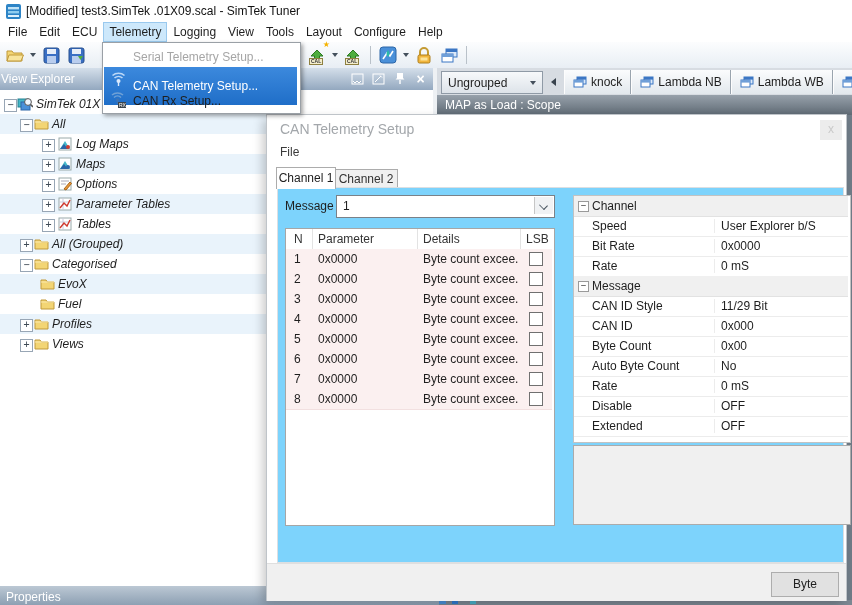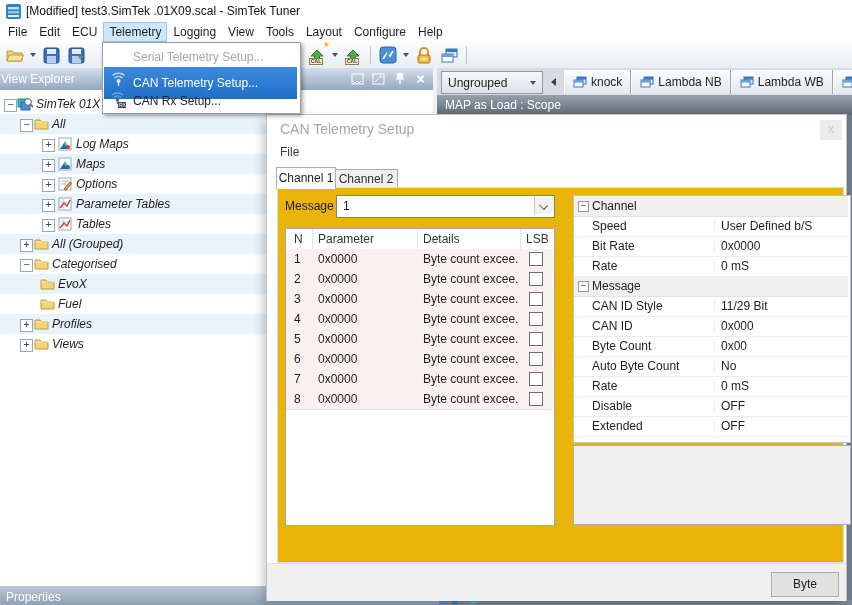--- a/index.html
+++ b/index.html
@@ -65,21 +65,21 @@
   
   .dialog{left:267px;top:115px;width:579px;height:485px;background:#fff;outline:1px solid #bfc4c9;
     box-shadow:-4px 4px 10px rgba(0,0,0,.22);z-index:50;}
   .dlg-title{position:absolute;left:13px;top:6px;color:#a3a7ab;font-size:14px;}
   .dlg-close{position:absolute;left:553px;top:5px;width:22px;height:20px;background:#ececec;color:#c9c9c9;
     text-align:center;line-height:19px;}
   .dlg-file{position:absolute;left:13px;top:30px;color:#3a3a3a;}
   .dtab{position:absolute;border:1px solid #acacac;text-align:center;}
   .dtab.on{left:9px;top:52px;width:58px;height:21px;background:#fff;border-bottom:none;line-height:21px;z-index:2;}
   .dtab.off{left:67px;top:54px;width:62px;height:18px;background:#f0f0f0;line-height:18px;color:#333;}
-  .tabpage{position:absolute;left:10px;top:72px;width:565px;height:374px;border:1px solid #dcdfe2;background:#eab308;}
+  .tabpage{position:absolute;left:10px;top:72px;width:565px;height:374px;border:1px solid #dcdfe2;background:#7dd3fc;}
   .msg-label{position:absolute;left:7px;top:11px;}
   .msg-combo{position:absolute;left:58px;top:7px;width:217px;height:21px;border:1px solid #7a8188;background:#fff;}
   .msg-val{position:absolute;left:6px;top:3px;}
   .msg-drop{position:absolute;right:1px;top:1px;width:18px;height:17px;background:#f0f2f4;border-left:1px solid #c6c6c6;}
   .chev{position:absolute;left:5px;top:5px;width:6px;height:6px;border-right:1px solid #44505c;border-bottom:1px solid #44505c;transform:rotate(45deg) scale(1,.8);}
   
   .gtable{position:absolute;left:7px;top:40px;width:268px;height:296px;border:1px solid #a6a6a6;background:#fff;}
   .ghead{position:absolute;left:0;top:0;width:266px;height:20px;border-bottom:1px solid #dcdcdc;background:#fff;}
   .gh{position:absolute;top:3px;color:#333;}
   .gvline{position:absolute;top:0;width:1px;height:20px;background:#e3e3e3;}
@@ -474,21 +474,21 @@
         </div>
       </div>
 
       <div class="pgrid">
         <div class="pgr grp" style="top:0">
             <span class="pgexp">−</span>
             <span class="pgl">Channel</span>
           </div>
         <div class="pgr" style="top:20px">
             <span class="pgl">Speed</span>
-            <span class="pgv">User Defined b/S</span>
+            <span class="pgv">User Explorer b/S</span>
           </div>
         <div class="pgr" style="top:40px">
             <span class="pgl">Bit Rate</span>
             <span class="pgv">0x0000</span>
           </div>
         <div class="pgr" style="top:60px">
             <span class="pgl">Rate</span>
             <span class="pgv">0 mS</span>
           </div>
         <div class="pgr grp" style="top:80px">
@@ -531,21 +531,21 @@
 
     <div class="dfooter">
       <span class="btn closebtn">Byte</span>
     </div>
   </div>
 
   <div class="a popup">
     <div class="pitem disabled" style="top:3px">
       <span class="plab">Serial Telemetry Setup...</span>
     </div>
-    <div class="pitem hl" style="top:24px;height:32px">
+    <div class="pitem hl" style="top:24px;height:38px">
       <svg class="picon" style="top:4px" width="17" height="16">
         <circle cx="8.5" cy="10" r="2" fill="#dceafc"></circle>
         <path d="M8.5 10 V15" stroke="#dceafc" stroke-width="1.4"></path>
         <path d="M4.5 7 a6 6 0 0 1 8 0 M2.5 4.5 a9 9 0 0 1 12 0" stroke="#bcd8f7" stroke-width="1.6" fill="none"></path>
       </svg>
       <span class="plab">CAN Telemetry Setup...</span>
     </div>
     <div class="pitem" style="top:47px">
       <svg class="picon" width="17" height="17">
         <circle cx="7.5" cy="8" r="1.8" fill="#3b74b8"></circle>

